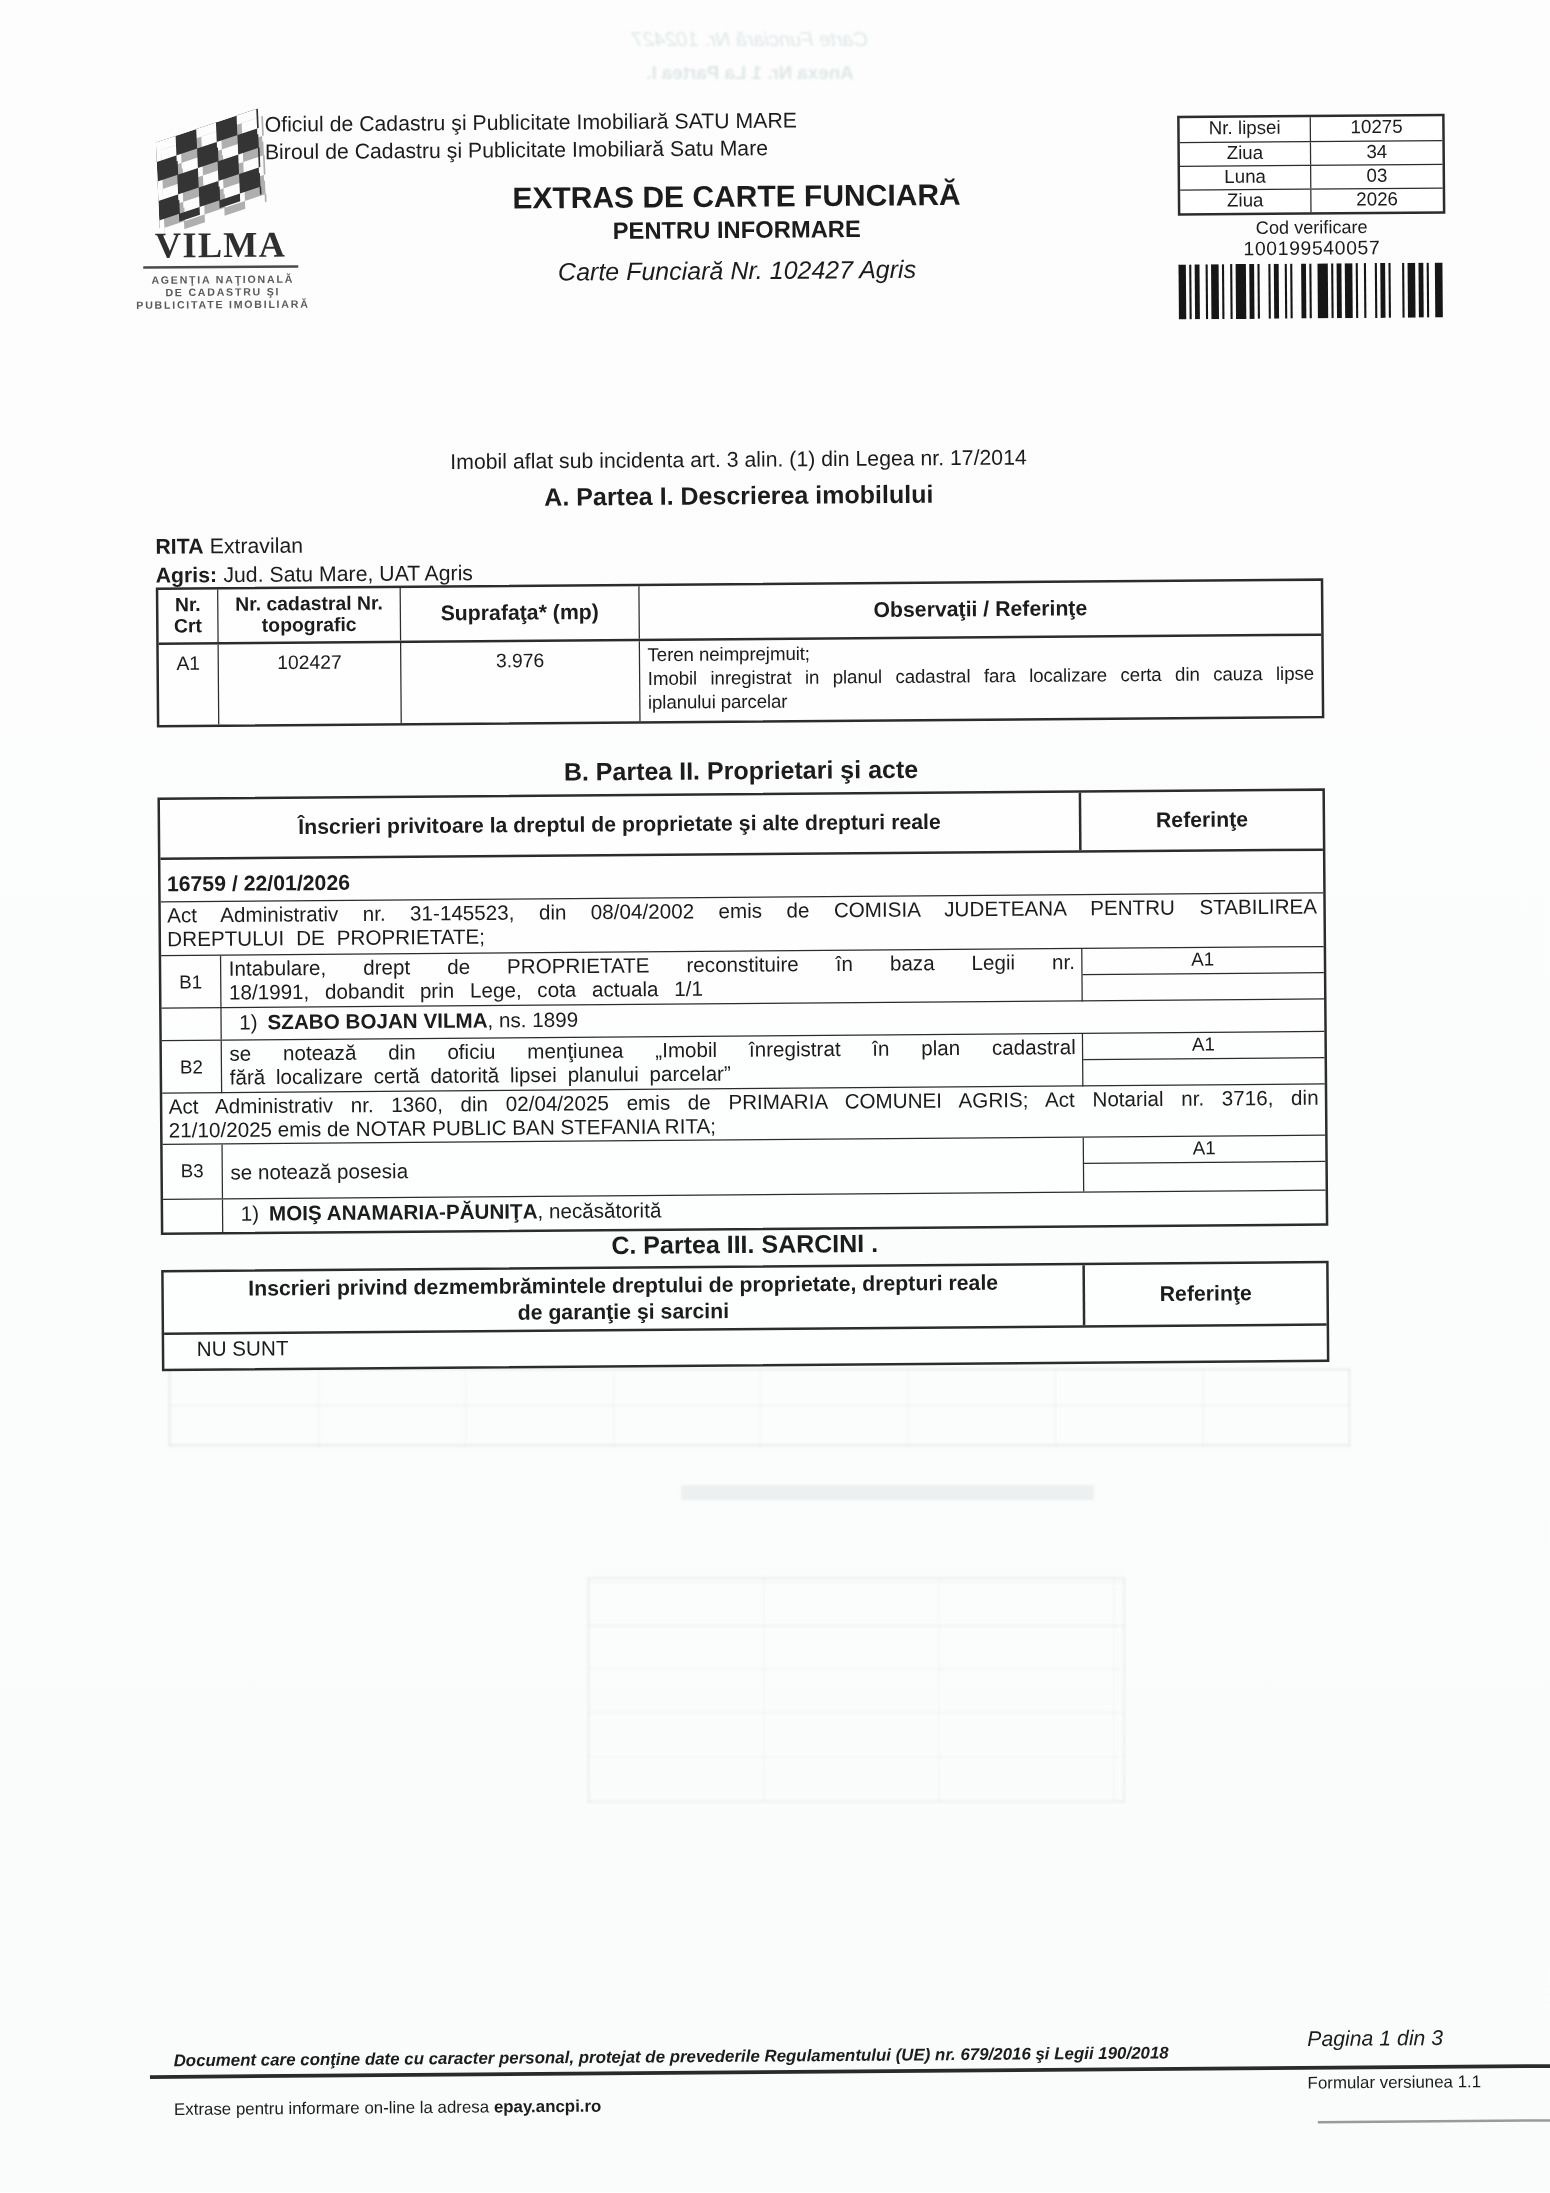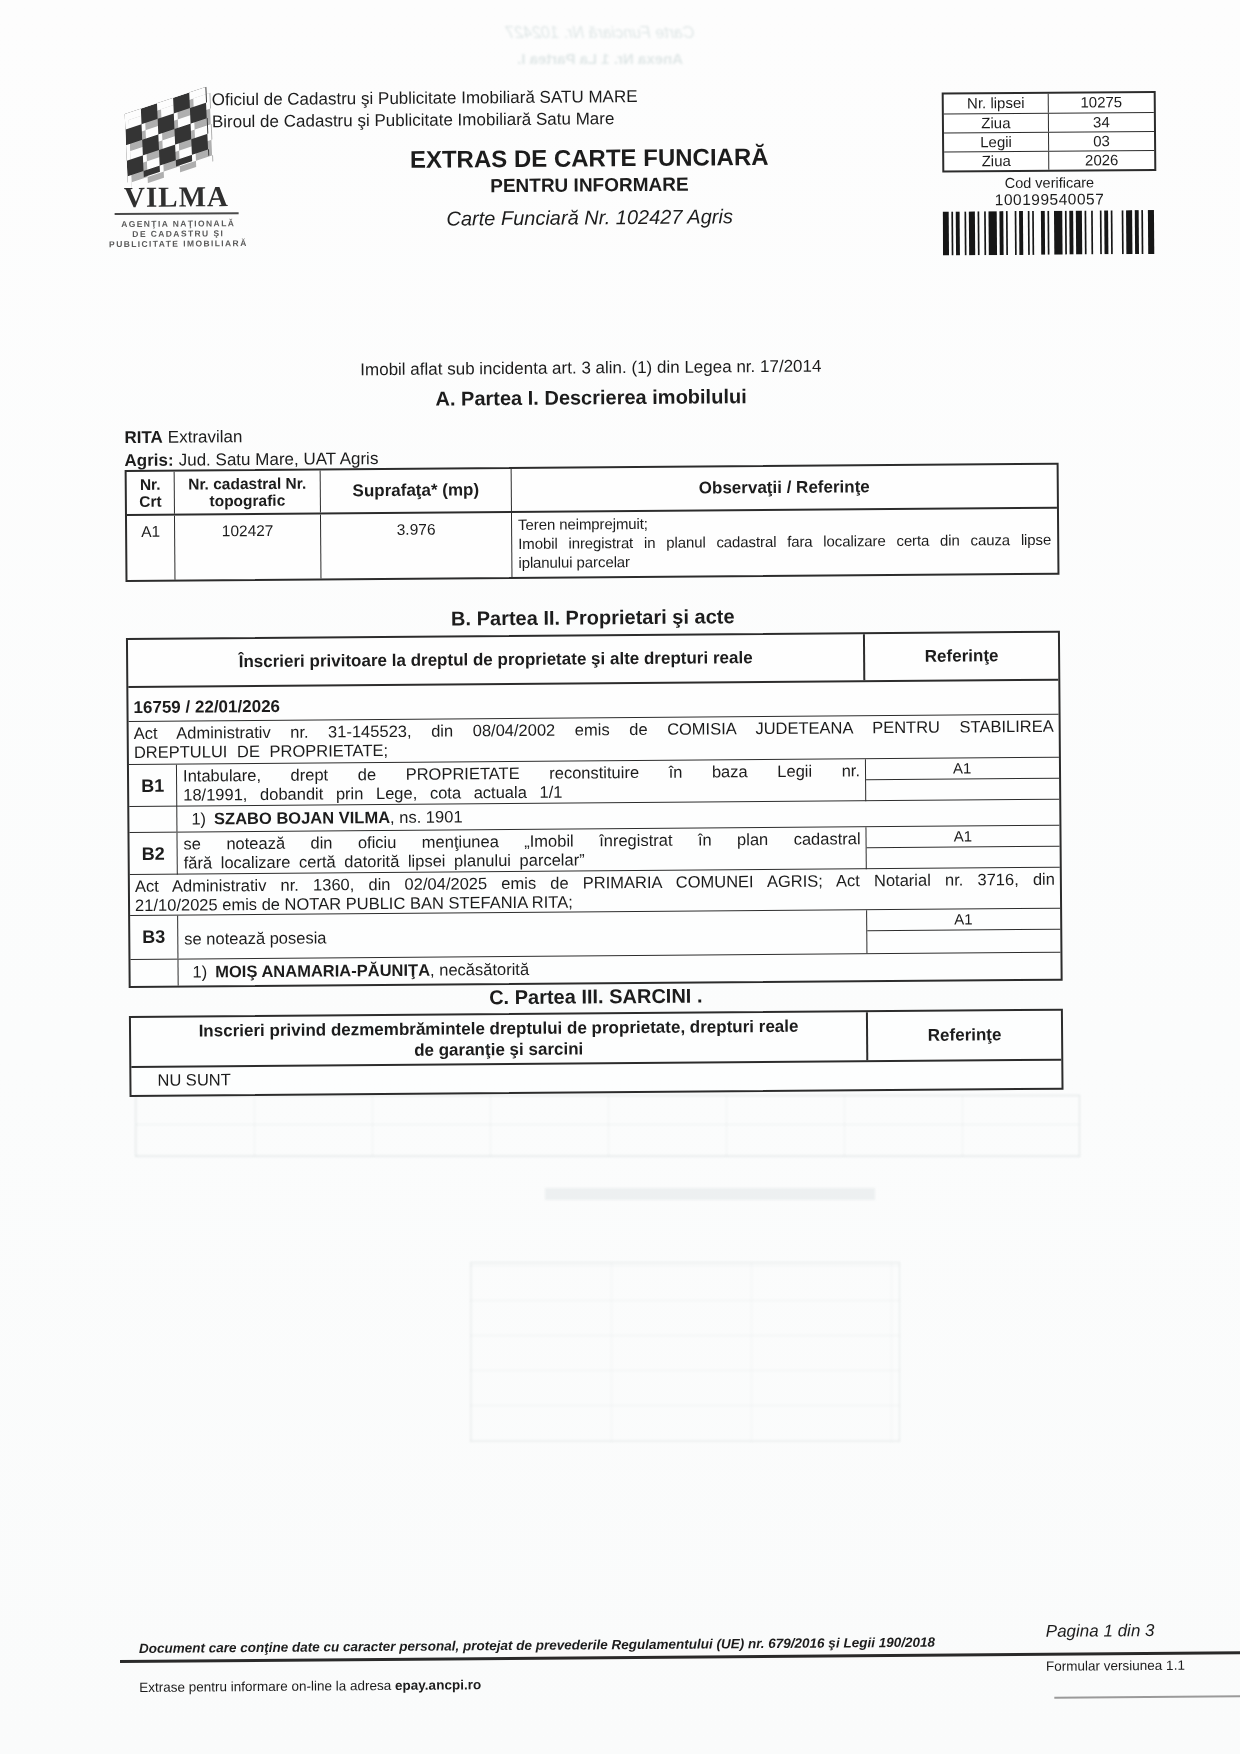--- a/index.html
+++ b/index.html
@@ -93,21 +93,21 @@
   .tableB { position:absolute; left:128px; top:638px; width:934px; border:2px solid #2c2c2c; background:rgba(255,255,255,.6); }
   .brow { border-bottom:1.5px solid #2c2c2c; }
   .brow:last-child { border-bottom:none; }
   .bhead { display:grid; grid-template-columns:737px 1fr; height:48px; border-bottom:2px solid #2c2c2c; }
   .bh1 { display:flex; align-items:center; justify-content:center; font-weight:700; font-size:17px; border-right:2px solid #2c2c2c; }
   .bh2 { display:flex; align-items:center; justify-content:center; font-weight:700; font-size:17px; }
   .bentry { height:34px; font-weight:700; font-size:17px; display:flex; align-items:flex-end; padding:0 0 3px 5px; }
   .bact { padding:2px 5px 3px; font-size:16.5px; line-height:19px; }
   .h41 { height:41px; } .h42 { height:42px; } .h43 { height:43px; } .h44 { height:44px; }
   .bitem { display:grid; grid-template-columns:48px 689px 1fr; }
-  .bid { border-right:1.5px solid #2c2c2c; display:flex; align-items:center; justify-content:center; font-size:18px;font-weight:bold; }
+  .bid { border-right:1.5px solid #2c2c2c; display:flex; align-items:center; justify-content:center; font-size:15px; }
   .btxt { padding:2px 6px; font-size:16.5px; line-height:19px; }
   .b3txt { padding-top:14px; }
   .bref { border-left:1.5px solid #2c2c2c; margin-left:-1.5px; }
   .refinner { height:21px; border-bottom:1.5px solid #2c2c2c; text-align:center; font-size:15px; padding-top:1px; }
   .bname { display:grid; grid-template-columns:48px 1fr; height:26px; }
   .bid-empty { border-right:1.5px solid #2c2c2c; }
   .bnametxt { padding:3px 0 0 14px; font-size:16.5px; }
   .nb { margin-left:8px; }
 
   
@@ -161,21 +161,21 @@
       <div class="reqtable">
         <div class="reqrow">
           <div class="reqlabel">Nr. lipsei</div>
           <div class="reqval">10275</div>
         </div>
         <div class="reqrow">
           <div class="reqlabel">Ziua</div>
           <div class="reqval">34</div>
         </div>
         <div class="reqrow">
-          <div class="reqlabel">Legii</div>
+          <div class="reqlabel">Luna</div>
           <div class="reqval">03</div>
         </div>
         <div class="reqrow">
           <div class="reqlabel">Ziua</div>
           <div class="reqval">2026</div>
         </div>
       </div>
       <div class="codlabel">Cod verificare</div>
       <div class="codval">100199540057</div>
       <svg class="barcode" width="214" height="44" viewBox="0 0 214 44">
@@ -266,21 +266,21 @@
           <div class="jline">Intabulare, drept de PROPRIETATE reconstituire în baza Legii nr.</div>
           <div class="ws8">18/1991, dobandit prin Lege, cota actuala 1/1</div>
         </div>
         <div class="bref">
           <div class="refinner">A1</div>
         </div>
       </div>
       <div class="brow bname">
         <div class="bid-empty"></div>
         <div class="bnametxt">
-          <span>1)</span><span class="b nb">SZABO BOJAN VILMA</span><span>, ns. 1901</span>
+          <span>1)</span><span class="b nb">SZABO BOJAN VILMA</span><span>, ns. 1899</span>
         </div>
       </div>
       <div class="brow bitem h42">
         <div class="bid">B2</div>
         <div class="btxt">
           <div class="jline">se notează din oficiu menţiunea „Imobil înregistrat în plan cadastral</div>
           <div class="ws4">fără localizare certă datorită lipsei planului parcelar”</div>
         </div>
         <div class="bref">
           <div class="refinner">A1</div>

